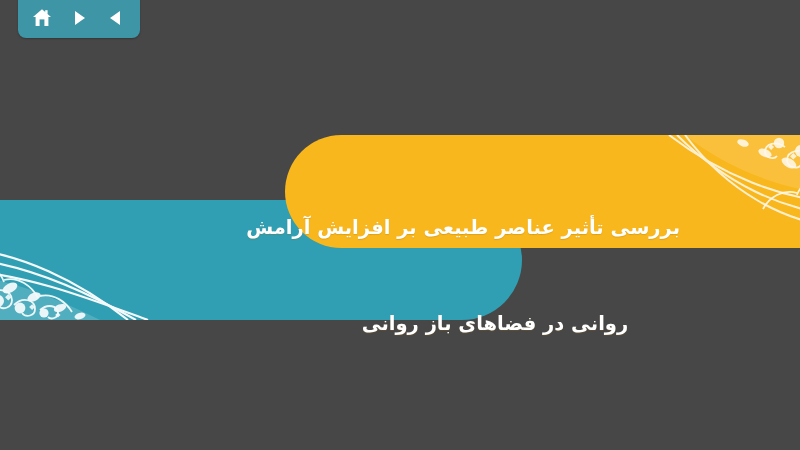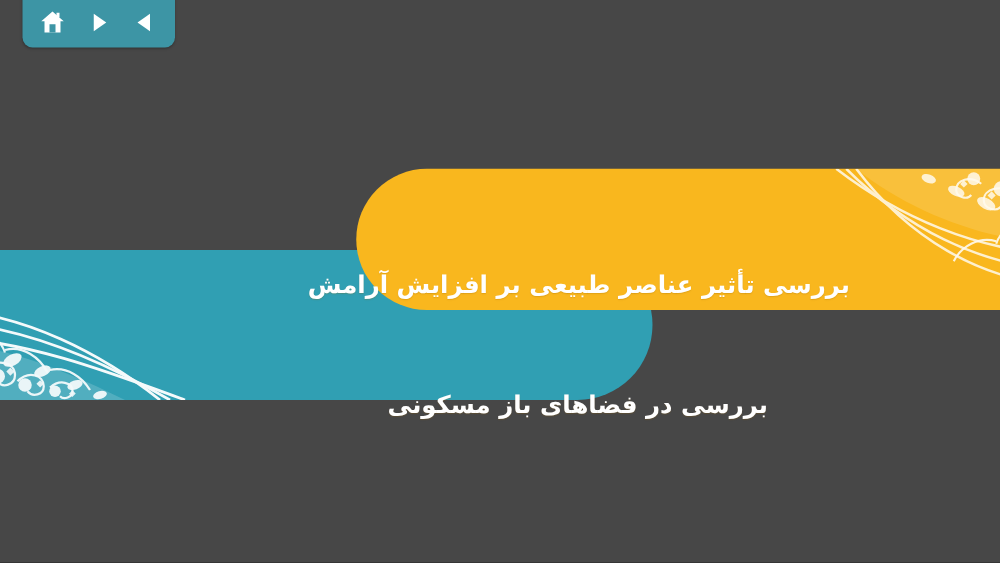--- a/index.html
+++ b/index.html
@@ -87,21 +87,21 @@
     height: 113px;
     opacity: 0.92;
   }
 
   
   #slide-title {
     position: absolute;
     left: 310px;
     top: 148px;
     width: 370px;
-    text-align: left;
+    text-align: center;
     color: #ffffff;
     font-size: 19.5px;
     line-height: 32px;
     font-weight: bold;
     direction: rtl;
     text-shadow: 0 1px 1px rgba(150,100,0,0.25);
     white-space: pre;
   }
   .title-line { display: block; }
 </style>
@@ -209,16 +209,16 @@
       <g fill="#ffffff" opacity="0.85">
         <rect x="158" y="30" width="5" height="5" transform="rotate(45 160.5 32.5)"></rect>
         <rect x="136" y="19" width="4.6" height="4.6" transform="rotate(45 138.3 21.3)"></rect>
         <rect x="114" y="10" width="4.2" height="4.2" transform="rotate(45 116.1 12.1)"></rect>
       </g>
     </svg>
   </div>
 
   <div id="slide-title">
     <span class="title-line">بررسی تأثیر عناصر طبیعی بر افزایش آرامش</span>
-    <span class="title-line">بررسی در فضاهای باز مسکونی</span>
+    <span class="title-line">روانی در فضاهای باز روانی</span>
   </div>
 
 </div>
 
 </body></html>

